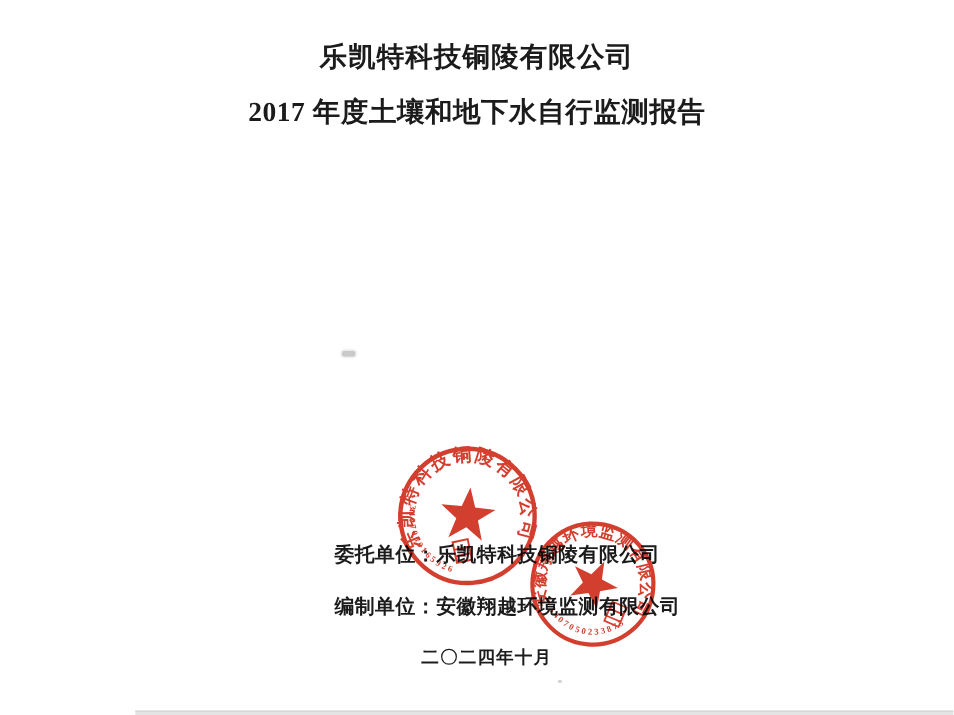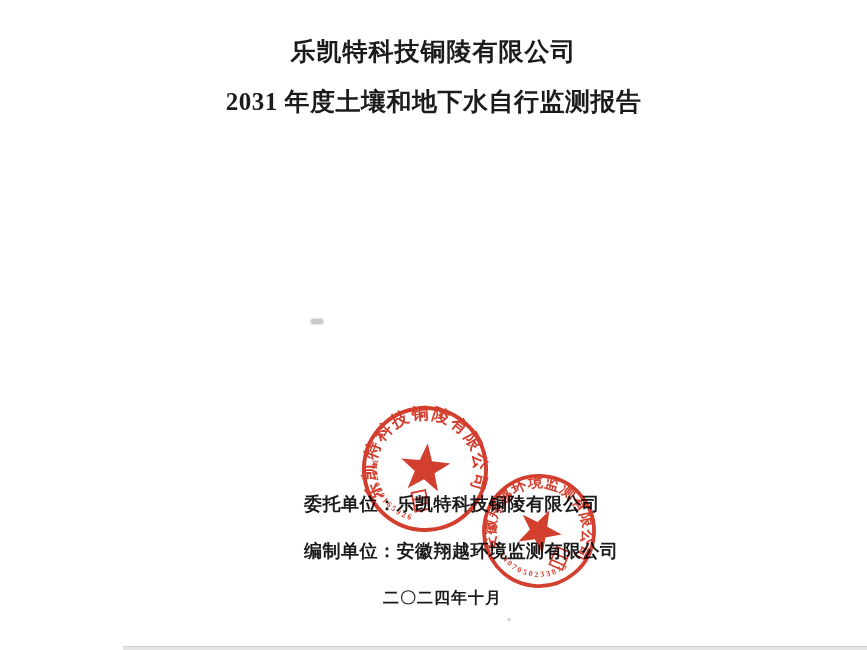--- a/index.html
+++ b/index.html
@@ -84,21 +84,21 @@
     background: #e4e4e4;
     border-top: 1px solid #d2d2d2;
   }
 </style>
 </head>
 <body>
 
 <div class="page">
 
   <div class="title-line1">乐凯特科技铜陵有限公司</div>
-  <div class="title-line2">2031 年度土壤和地下水自行监测报告</div>
+  <div class="title-line2">2017 年度土壤和地下水自行监测报告</div>
 
   <div class="scan-speck-1"></div>
 
   <div class="info-line entrust-line">委托单位：乐凯特科技铜陵有限公司</div>
   <div class="info-line compile-line">编制单位：安徽翔越环境监测有限公司</div>
   <div class="date-line">二〇二四年十月</div>
 
   <svg class="stamp stamp-1" width="140" height="140" viewBox="0 0 140 140" color="#d0301f">
     <defs>
       <path id="s1-name-arc" d="M 26.7 95 A 50 50 0 1 1 113.3 95" fill="none"></path>

